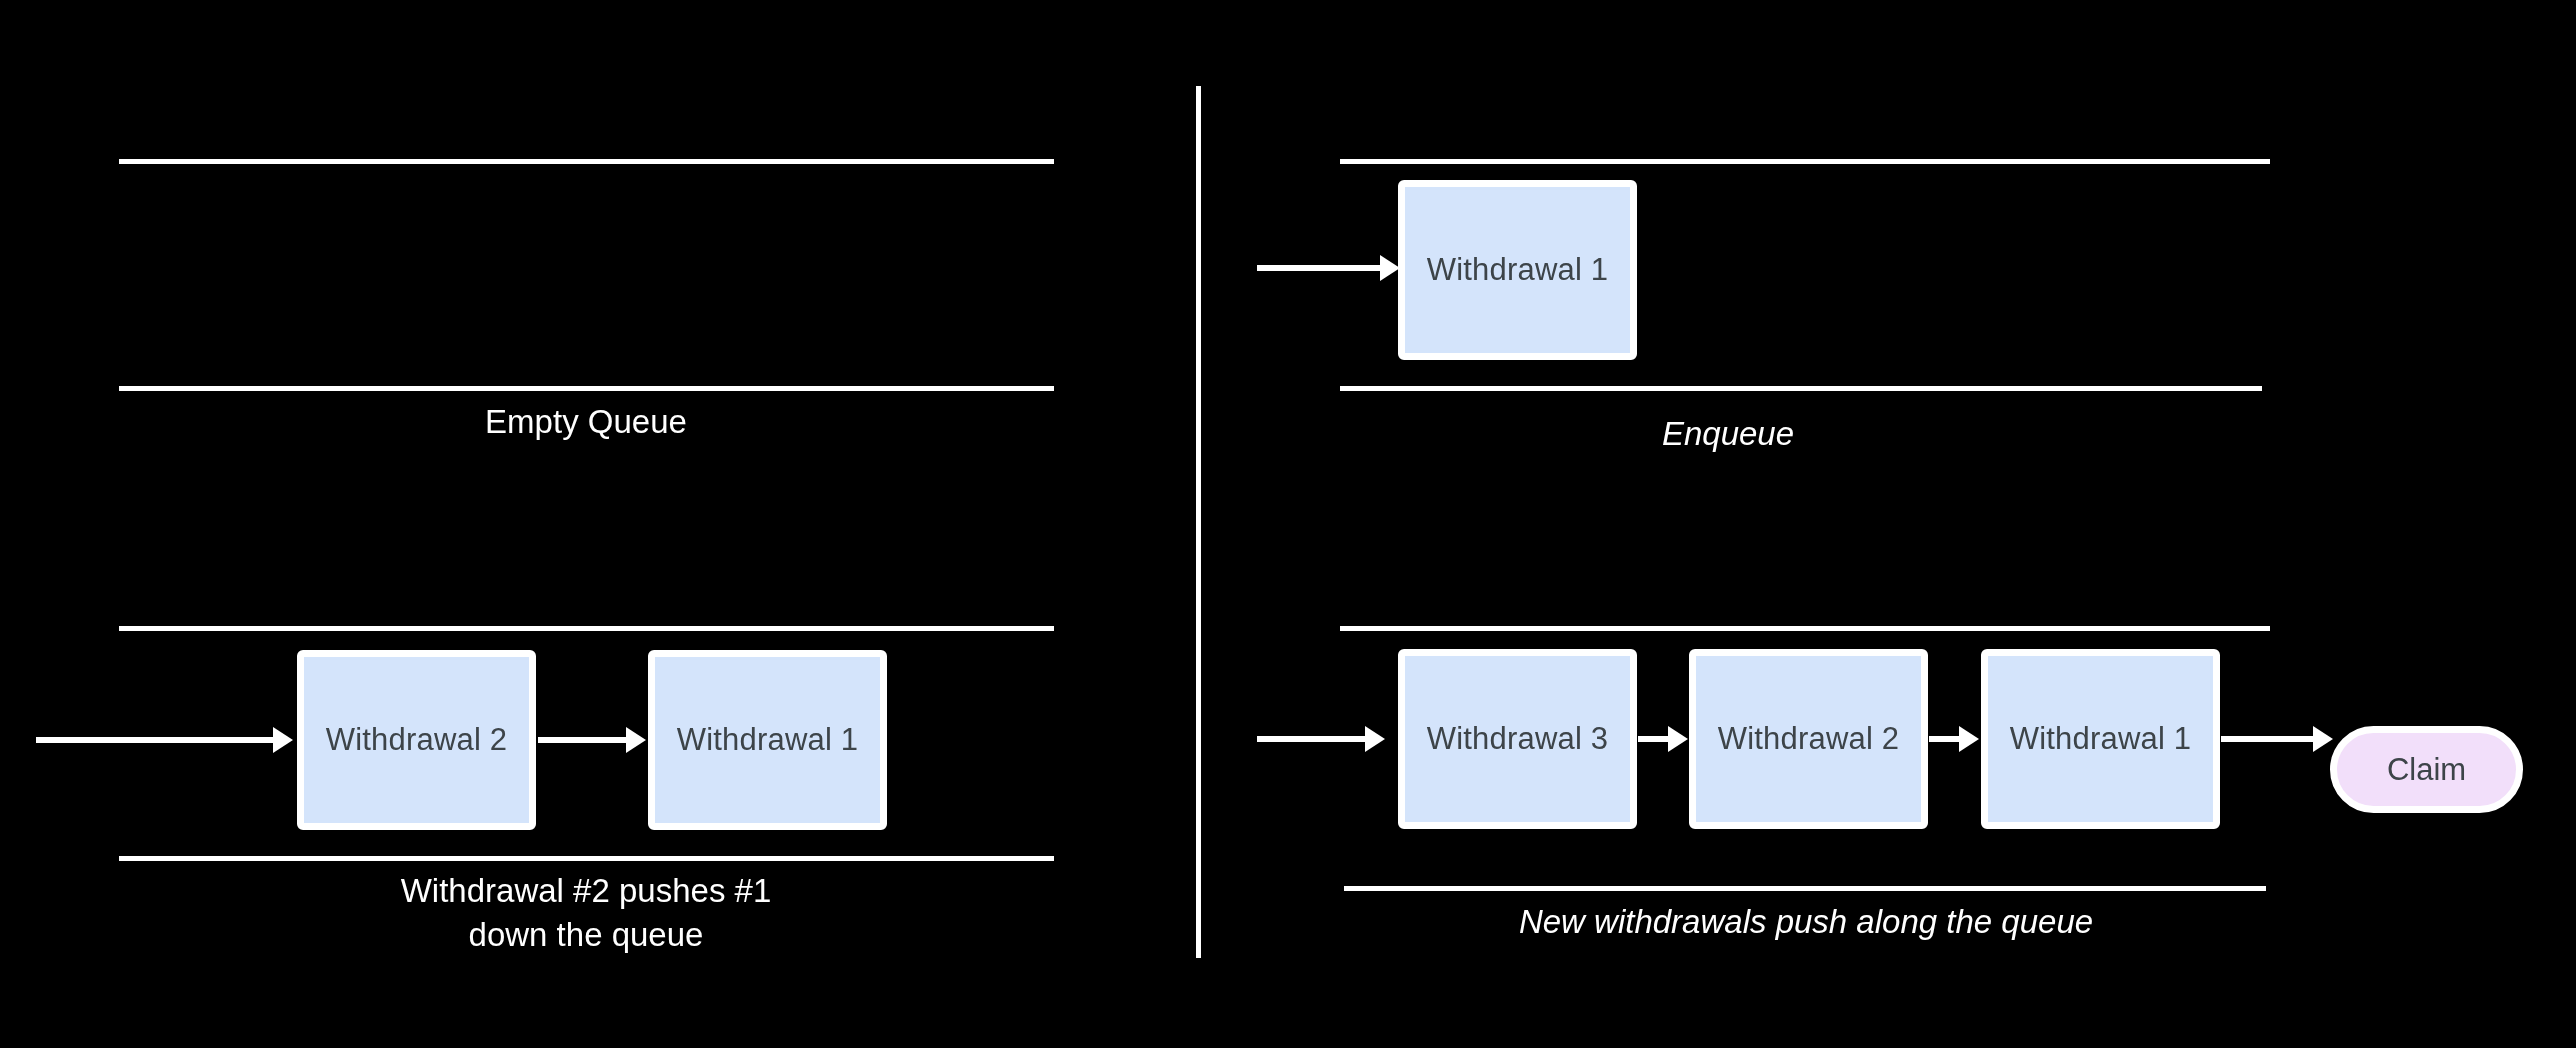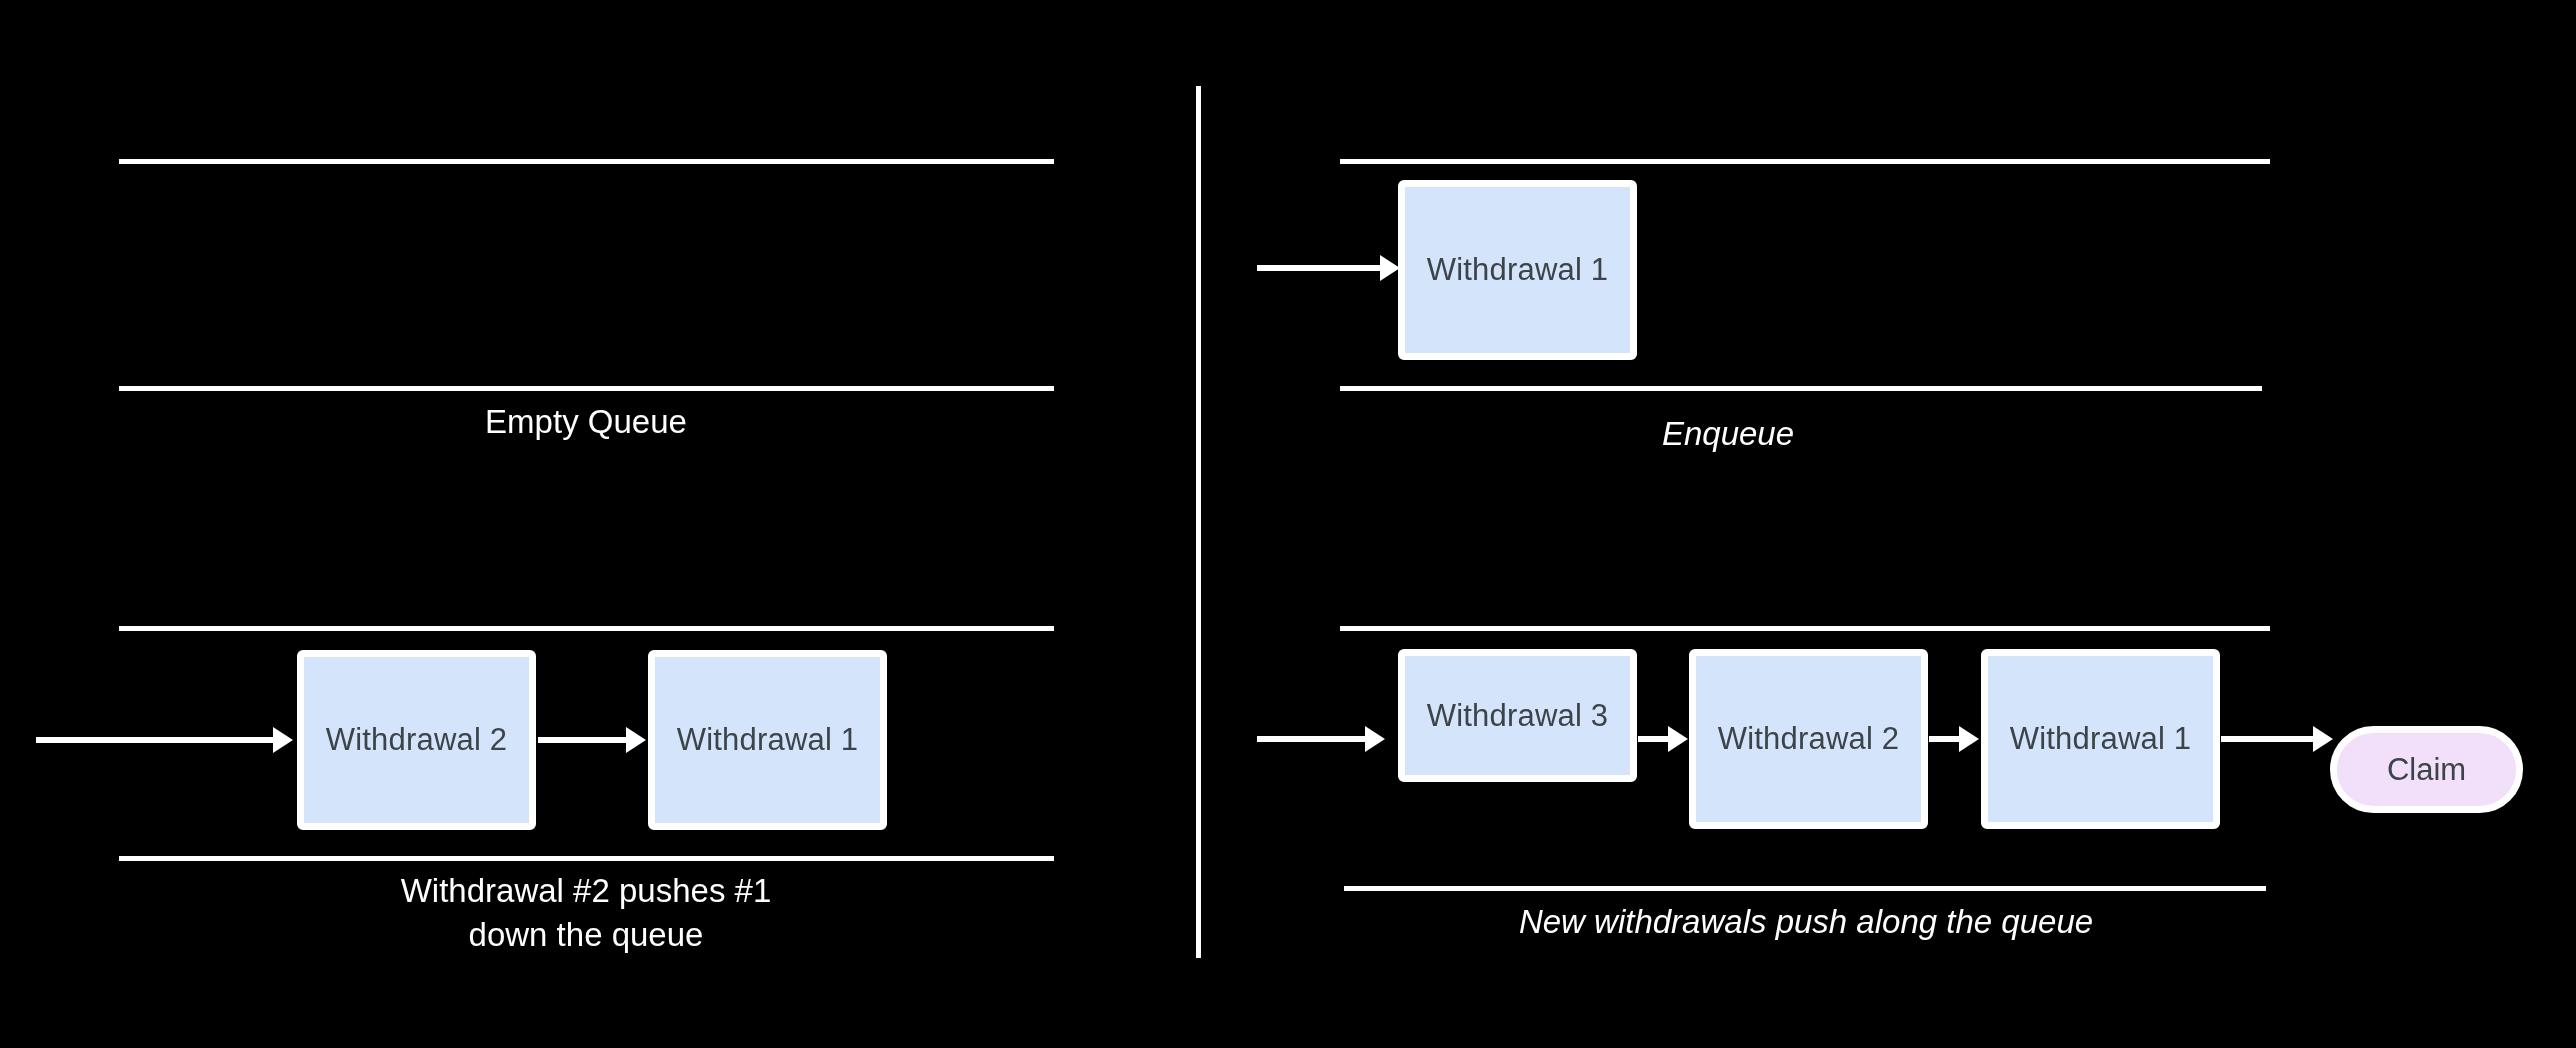--- a/index.html
+++ b/index.html
@@ -139,21 +139,21 @@
     <div class="caption" style="left:275px; top:869px; width:622px;">Withdrawal #2 pushes #1
 down the queue</div>
   </div>
 
   <div>
     <div class="rail" style="left:1340px; top:626px; width:930px;"></div>
     <div class="rail" style="left:1344px; top:886px; width:922px;"></div>
 
     <div class="arrow" style="left:1257px; top:736px; width:109px;"></div>
 
-    <div class="node" style="left:1398px; top:649px; width:239px; height:133px;">
+    <div class="node" style="left:1398px; top:649px; width:239px; height:180px;">
       <span>Withdrawal 3</span>
     </div>
 
     <div class="arrow" style="left:1638px; top:736px; width:31px;"></div>
 
     <div class="node" style="left:1689px; top:649px; width:239px; height:180px;">
       <span>Withdrawal 2</span>
     </div>
 
     <div class="arrow" style="left:1929px; top:736px; width:31px;"></div>

